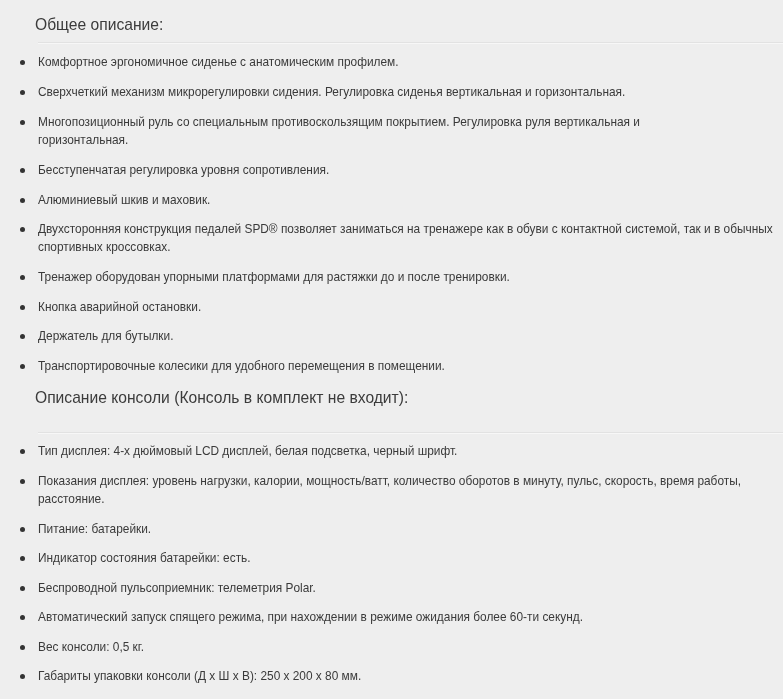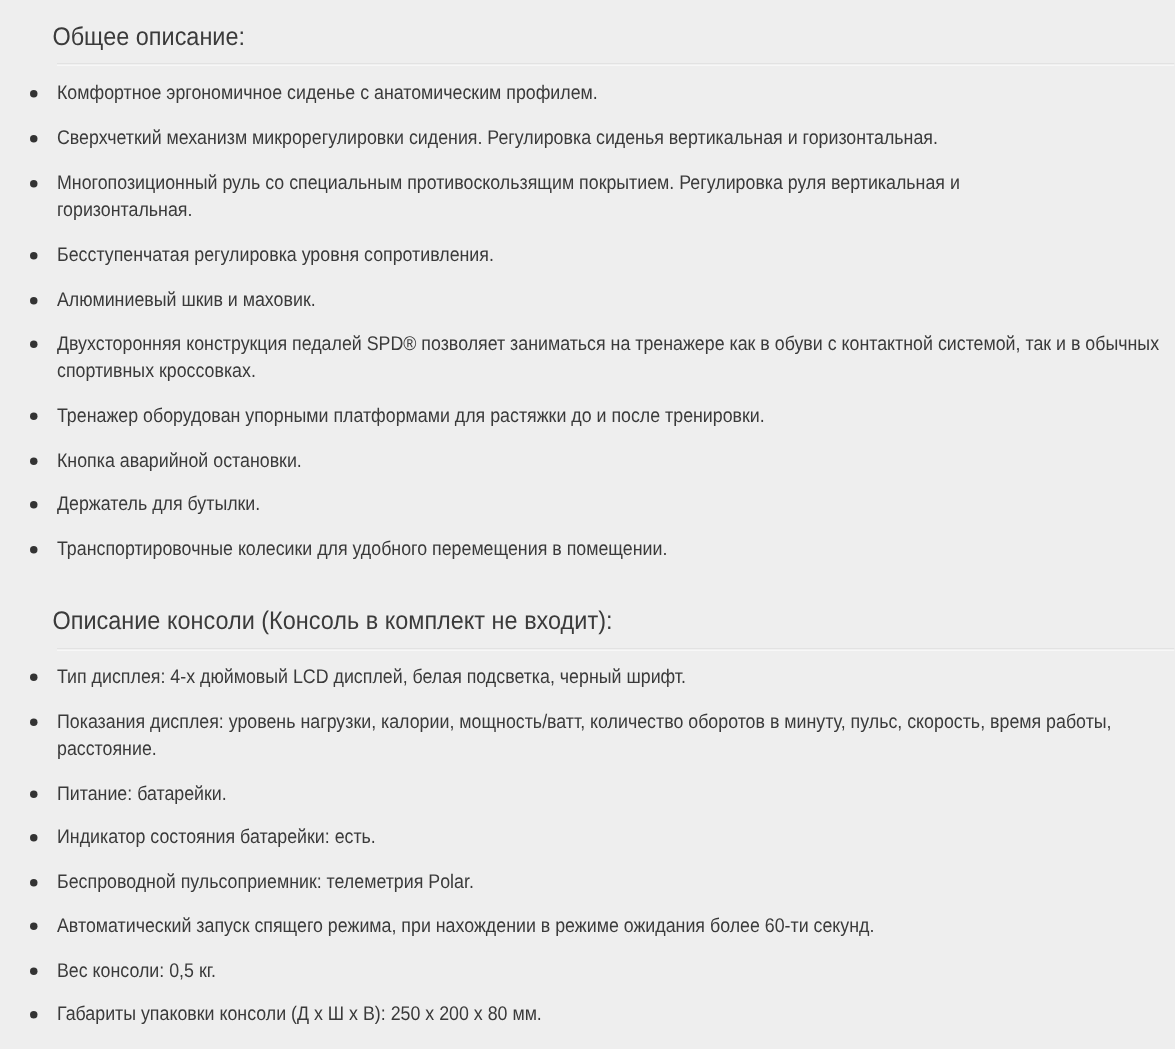--- a/index.html
+++ b/index.html
@@ -111,21 +111,21 @@
     <li style="position:absolute; top:327px; width:745px;">
       <span class="bullet"></span>
       <span class="text">Держатель для бутылки.</span>
     </li>
     <li style="position:absolute; top:357px; width:745px;">
       <span class="bullet"></span>
       <span class="text">Транспортировочные колесики для удобного перемещения в помещении.</span>
     </li>
   </ul>
 
-  <div style="position:absolute; top:403px; left:0; width:619px;">
+  <div style="position:absolute; top:387px; left:0; width:619px;">
     <h2 class="section-title">Описание консоли (Консоль в комплект не входит):</h2>
   </div>
   <div class="divider" style="position:absolute; top:432px; left:0; width:745px;"></div>
 
   <ul class="feature-list" style="position:absolute; top:0; left:0; width:783px;">
     <li style="position:absolute; top:442px; width:745px;">
       <span class="bullet"></span>
       <span class="text">Тип дисплея: 4-х дюймовый LCD дисплей, белая подсветка, черный шрифт.</span>
     </li>
     <li style="position:absolute; top:472px; width:745px;">

